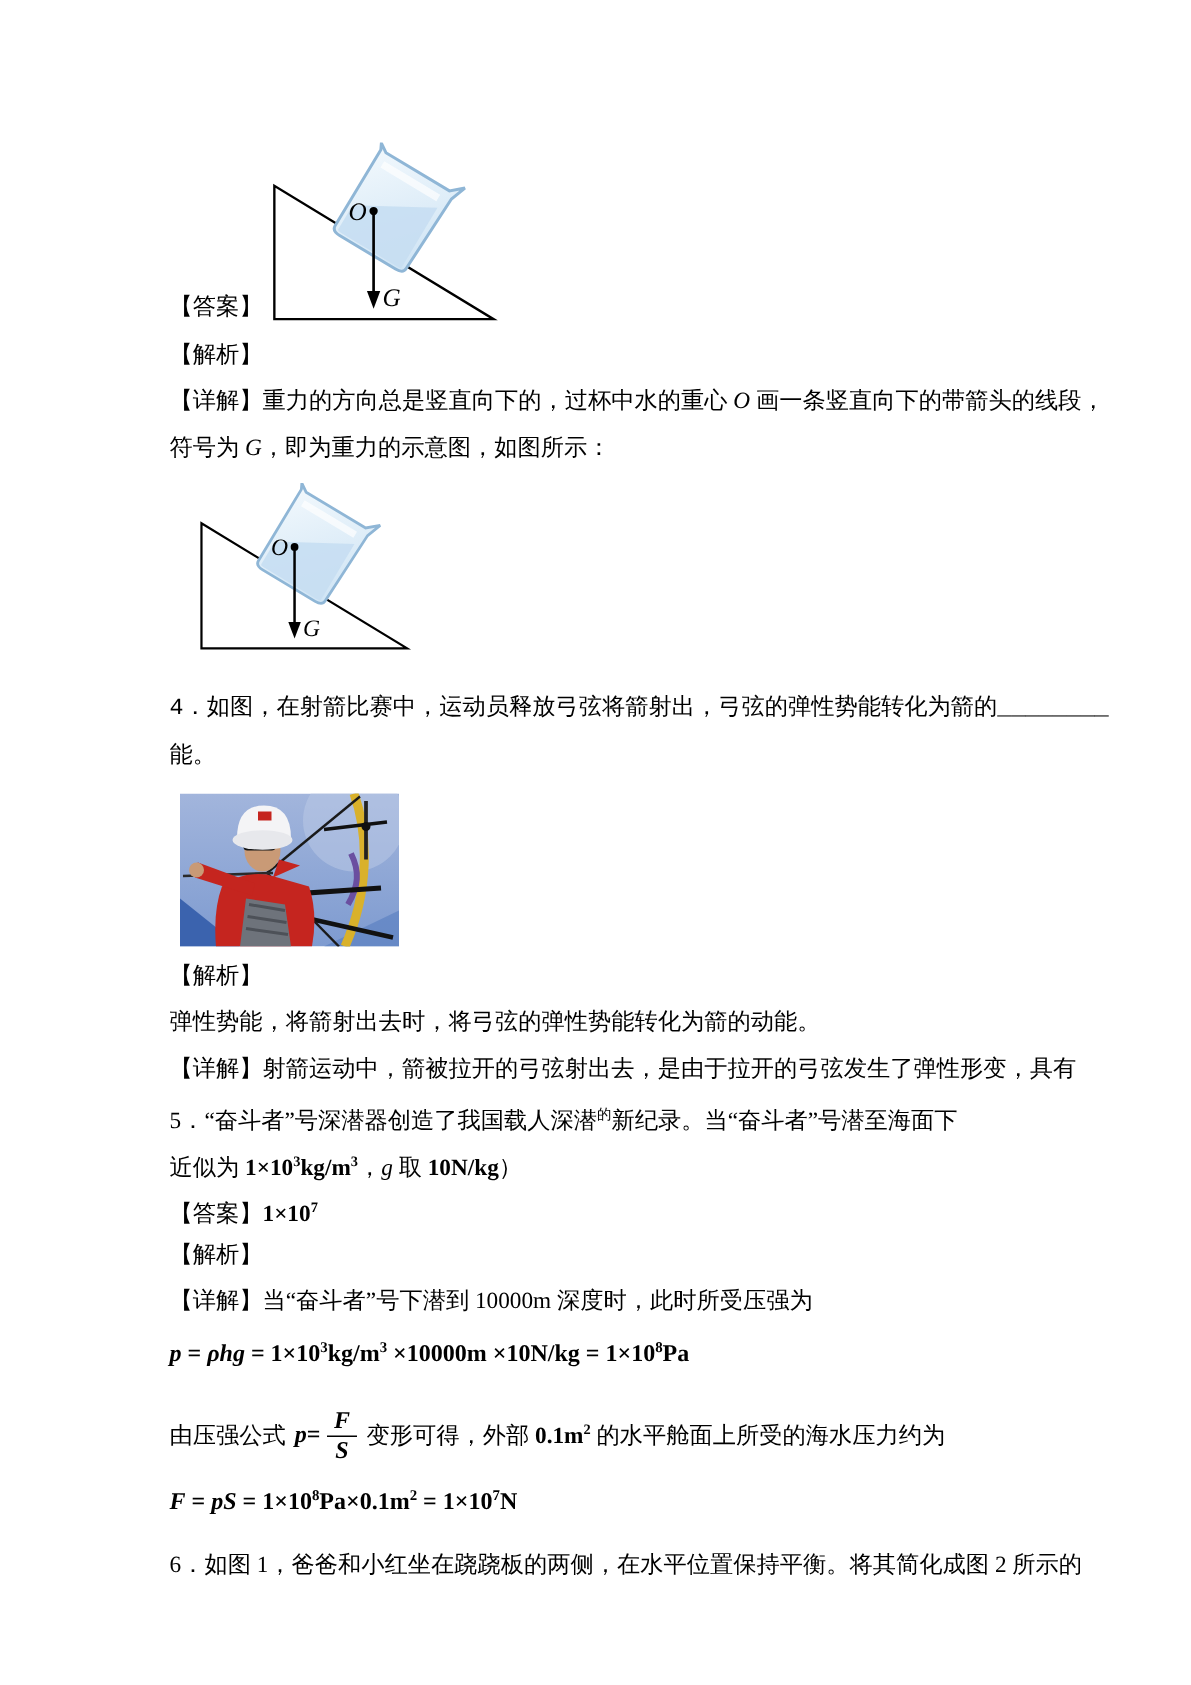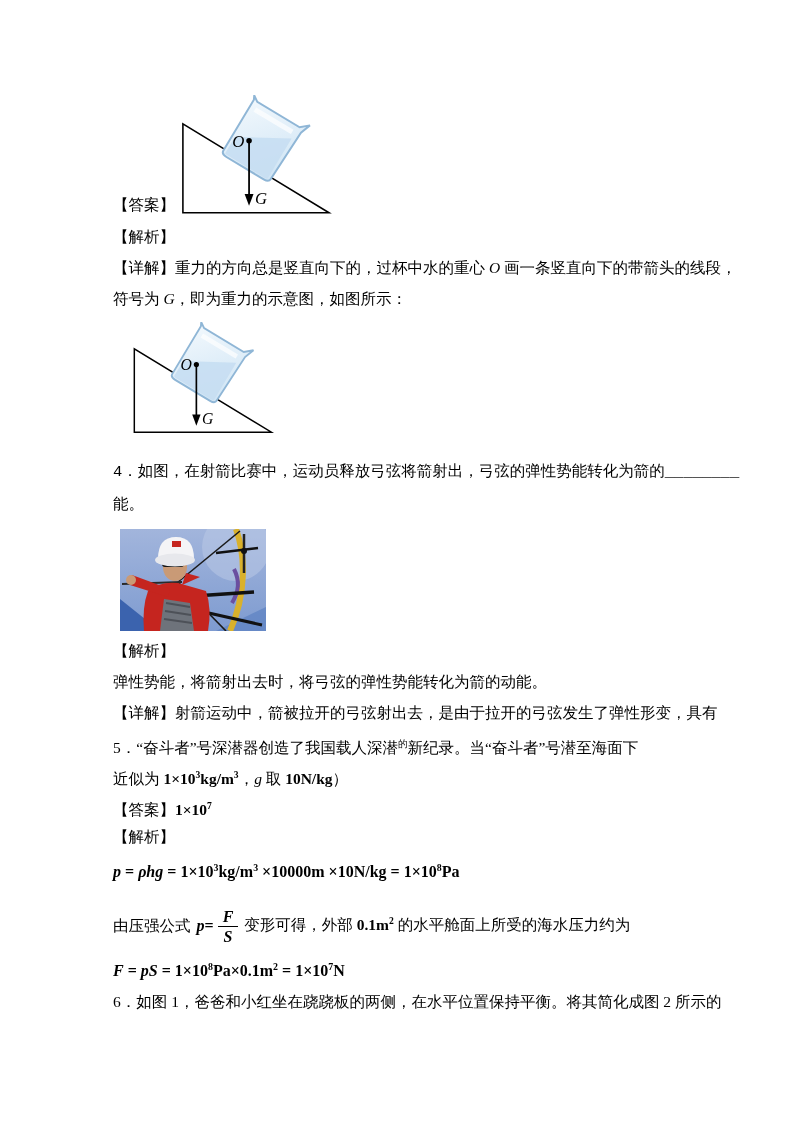--- a/index.html
+++ b/index.html
@@ -22,21 +22,21 @@
   .fig-row{display:flex;align-items:flex-end;height:121px;margin-bottom:5px;}
   .fig-row .lbl{line-height:22px;}
   .fig2-wrap{margin:8px 0 0 9px;height:113px;}
   .photo-wrap{margin:10px 0 4px 7px;line-height:0;}
   .center{text-align:left;}
   .frac-line{display:flex;align-items:center;height:50px;white-space:nowrap;margin:18px 0 0 0;}
   .frac{display:inline-flex;flex-direction:column;align-items:center;margin:0 6px 0 4px;font-size:16px;}
   .frac .num{border-bottom:1.6px solid #000;padding:0 5px 0 5px;line-height:19px;}
   .frac .den{padding:0 5px;line-height:19px;}
   .m-top6{margin-top:22px;font-family:Liberation Mono, monospace;}
-  .m-top4{margin-top:4px;}
+  .m-top4{margin-top:15px;}
   svg{display:block;}
 </style>
 </head>
 <body>
 
 <div class="page">
 
   <div class="fig-row">
     <span class="lbl">【答案】</span>
     <svg width="158" height="121" viewBox="0 0 160 122">
@@ -135,20 +135,21 @@
 
   <div class="line">【解析】</div>
   <div class="line">弹性势能，将箭射出去时，将弓弦的弹性势能转化为箭的动能。</div>
   <div class="line">【详解】射箭运动中，箭被拉开的弓弦射出去，是由于拉开的弓弦发生了弹性形变，具有</div>
 
   <div class="line"><span>5．“奋斗者”号深潜器创造了我国载人深潜</span><span class="sg-sup">的</span><span>新纪录。当“奋斗者”号潜至海面下</span></div>
   <div class="line"><span>近似为 </span><span class="sg-b">1×10</span><span class="sg-bsup">3</span><span class="sg-b">kg/m</span><span class="sg-bsup">3</span><span>，</span><span class="sg-i">g</span><span> 取 </span><span class="sg-b">10N/kg</span><span>）</span></div>
 
   <div class="line"><span>【答案】</span><span class="sg-b">1×10</span><span class="sg-bsup">7</span></div>
   <div class="line">【解析】</div>
+  <div class="line">【详解】当“奋斗者”号下潜到 10000m 深度时，此时所受压强为</div>
 
   <div class="line center" style="font-size:16px;"><span class="sg-bi">p</span><span class="sg-b"> = </span><span class="sg-bi">ρhg</span><span class="sg-b"> = 1×10</span><span class="sg-bsup">3</span><span class="sg-b">kg/m</span><span class="sg-bsup">3</span><span class="sg-b"> ×10000m ×10N/kg = 1×10</span><span class="sg-bsup">8</span><span class="sg-b">Pa</span></div>
 
   <div class="frac-line">
     <span>由压强公式</span>
     <span class="sg-bi" style="margin-left:6px;font-size:16px;">p</span>
     <span class="sg-b" style="font-size:16px;"> = </span>
     <span class="frac">
       <span class="num sg-bi">F</span>
       <span class="den sg-bi">S</span>

